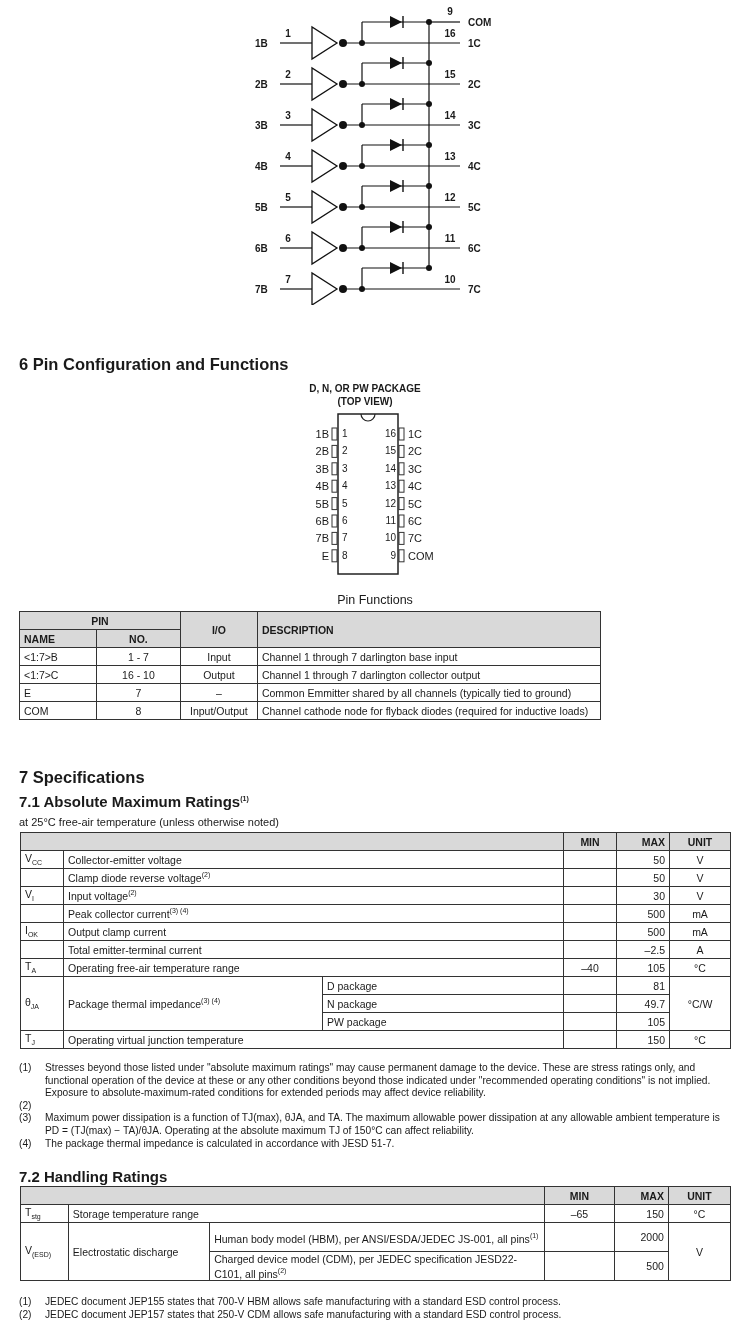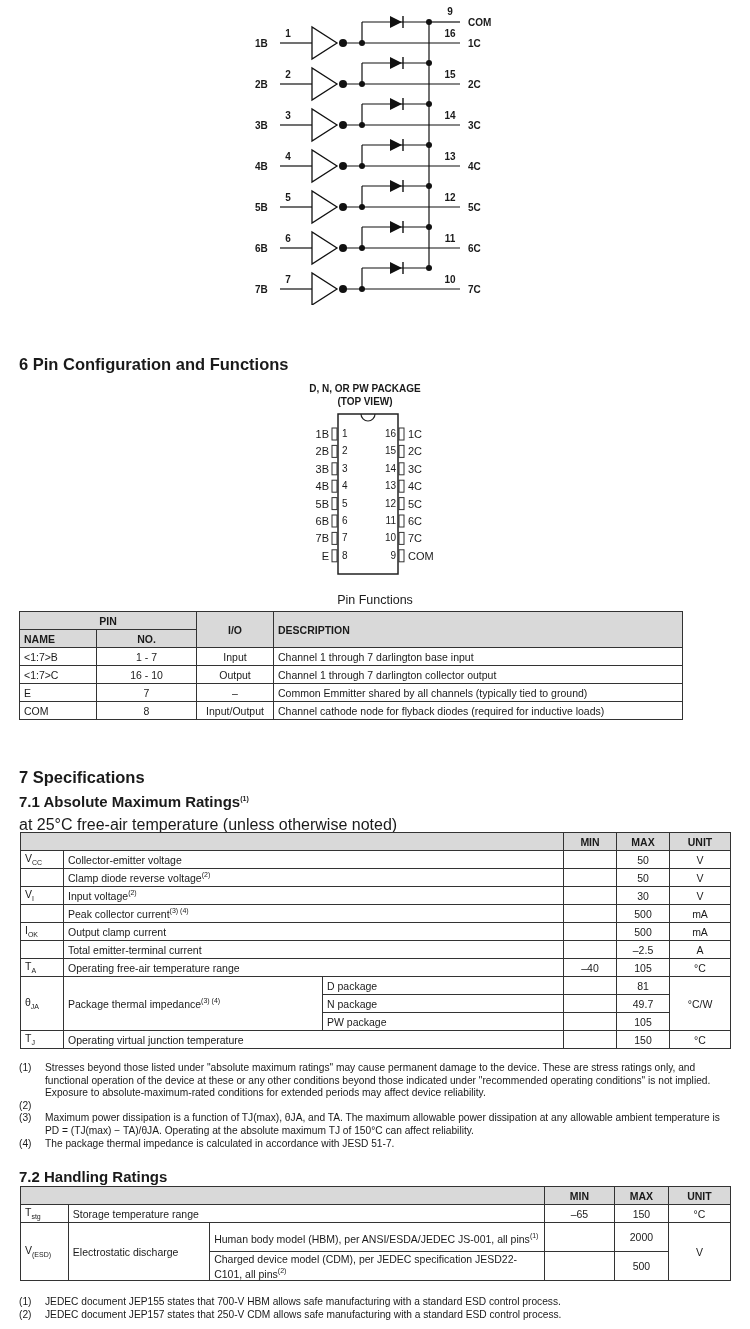--- a/index.html
+++ b/index.html
@@ -1,26 +1,26 @@
 <!DOCTYPE html>
 <html><head>
 <meta charset="utf-8">
 <style>
   html, body { margin: 0; padding: 0; background: #ffffff; }
   body { width: 750px; height: 1329px; position: relative; overflow: hidden;
          font-family: "Liberation Sans", sans-serif; color: #1a1a1a; }
   .abs { position: absolute; }
   .h1 { font-size: 16.5px; font-weight: bold; margin-top: 8px; }
   .h2 { font-size: 15px; font-weight: bold; }
-  .sub { font-size: 16px; }
+  .sub { font-size: 11px; }
   table { border-collapse: collapse; position: absolute; font-size: 10.5px; }
   td, th { border: 1px solid #333; padding: 0 4px; height: 17px; vertical-align: middle; white-space: nowrap; }
   th { background: #d9d9d9; font-weight: bold; text-align: left; }
   .c { text-align: center; }
-  .r { text-align: center; }
+  .r { text-align: right; }
   .tbl-title { font-size: 12.5px; font-weight: normal; text-align: center; }
   .notes { font-size: 10.2px; line-height: 12.6px; }
   .note { display: flex; }
   .note .n { width: 26px; flex: none; }
   sup { font-size: 7px; }
   sub { font-size: 7px; }
   svg text { font-family: "Liberation Sans", sans-serif; }
 </style>
 </head>
 <body>
@@ -185,21 +185,21 @@
     <rect x="104" y="120.39999999999999" width="5" height="12" fill="#fff" stroke="#333" stroke-width="1"></rect>
     <text x="113" y="130.39999999999998" font-size="11" text-anchor="start" fill="#1a1a1a">7C</text>
     <text x="101" y="129.39999999999998" font-size="10" text-anchor="end" fill="#1a1a1a">10</text>
     <rect x="104" y="137.79999999999998" width="5" height="12" fill="#fff" stroke="#333" stroke-width="1"></rect>
     <text x="113" y="147.79999999999998" font-size="11" text-anchor="start" fill="#1a1a1a">COM</text>
     <text x="101" y="146.79999999999998" font-size="10" text-anchor="end" fill="#1a1a1a">9</text>
   </svg>
 
 <div class="abs tbl-title" style="left:0; width:750px; top:593px;">Pin Functions</div>
 
-<table style="left:19px; top:611px; width:664px;">
+<table style="left:19px; top:611px; width:582px;">
   <tbody>
       <tr>
     <th colspan="2" class="c" style="width:150px;">PIN</th>
     <th rowspan="2" class="c" style="width:68px;margin-top:17px;">I/O</th>
     <th rowspan="2">DESCRIPTION</th>
   </tr>
   <tr>
     <th style="width:68px;margin-top:24px;">NAME</th>
     <th class="c">NO.</th>
   </tr>

